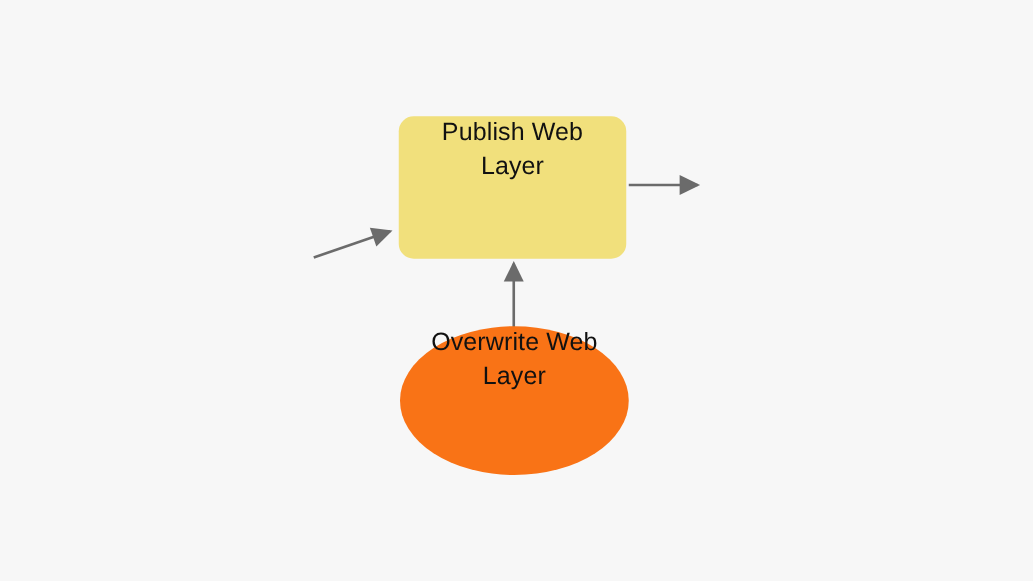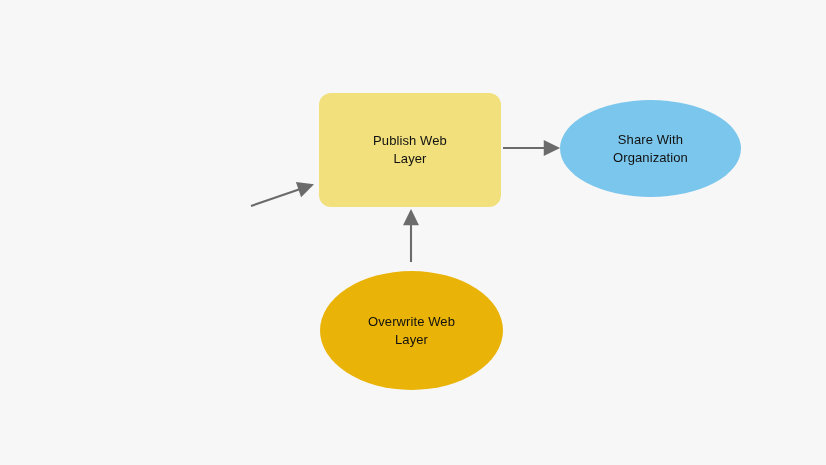--- a/index.html
+++ b/index.html
@@ -22,26 +22,26 @@
   #edge-layer {
     position: absolute;
     left: 0;
     top: 0;
     width: 826px;
     height: 465px;
   }
   .node {
     position: absolute;
     display: flex;
-    align-items: center;
+    align-items: flex-start;
     justify-content: center;
     text-align: center;
     box-sizing: border-box;
     color: #111111;
-    font-size: 13px;
+    font-size: 20px;
     line-height: 1.36;
     letter-spacing: 0.1px;
     z-index: 2;
   }
   .node-ellipse {
     border-radius: 50%;
   }
   .node-rect {
     border-radius: 12px;
   }
@@ -66,24 +66,24 @@
   }
   #node-share {
     left: 560px;
     top: 100px;
     width: 181px;
     height: 97px;
     background: #7bc6ec;
   }
   #node-overwrite {
     left: 320px;
-    top: 271px;
+    top: 261px;
     width: 183px;
     height: 119px;
-    background: #eab308;
+    background: #f97316;
   }
 </style>
 </head>
 <body>
 
 <div id="diagram-canvas">
 
   <svg id="edge-layer" viewBox="0 0 826 465">
     <defs>
       <marker id="arrowhead" markerWidth="9" markerHeight="9" refX="7.4" refY="4.5" orient="auto" markerUnits="strokeWidth">
@@ -97,23 +97,19 @@
 
     <line x1="411" y1="262" x2="411" y2="211" stroke="#6b6b6b" stroke-width="2.1" marker-end="url(#arrowhead)"></line>
   </svg>
 
 
   <div class="node node-rect" id="node-publish">
     <span class="node-label">Publish Web
 Layer</span>
   </div>
 
-  <div class="node node-ellipse" id="node-share">
-    <span class="node-label">Share With
-Organization</span>
-  </div>
 
   <div class="node node-ellipse" id="node-overwrite">
     <span class="node-label">Overwrite Web
 Layer</span>
   </div>
 
 </div>
 
 </body></html>

